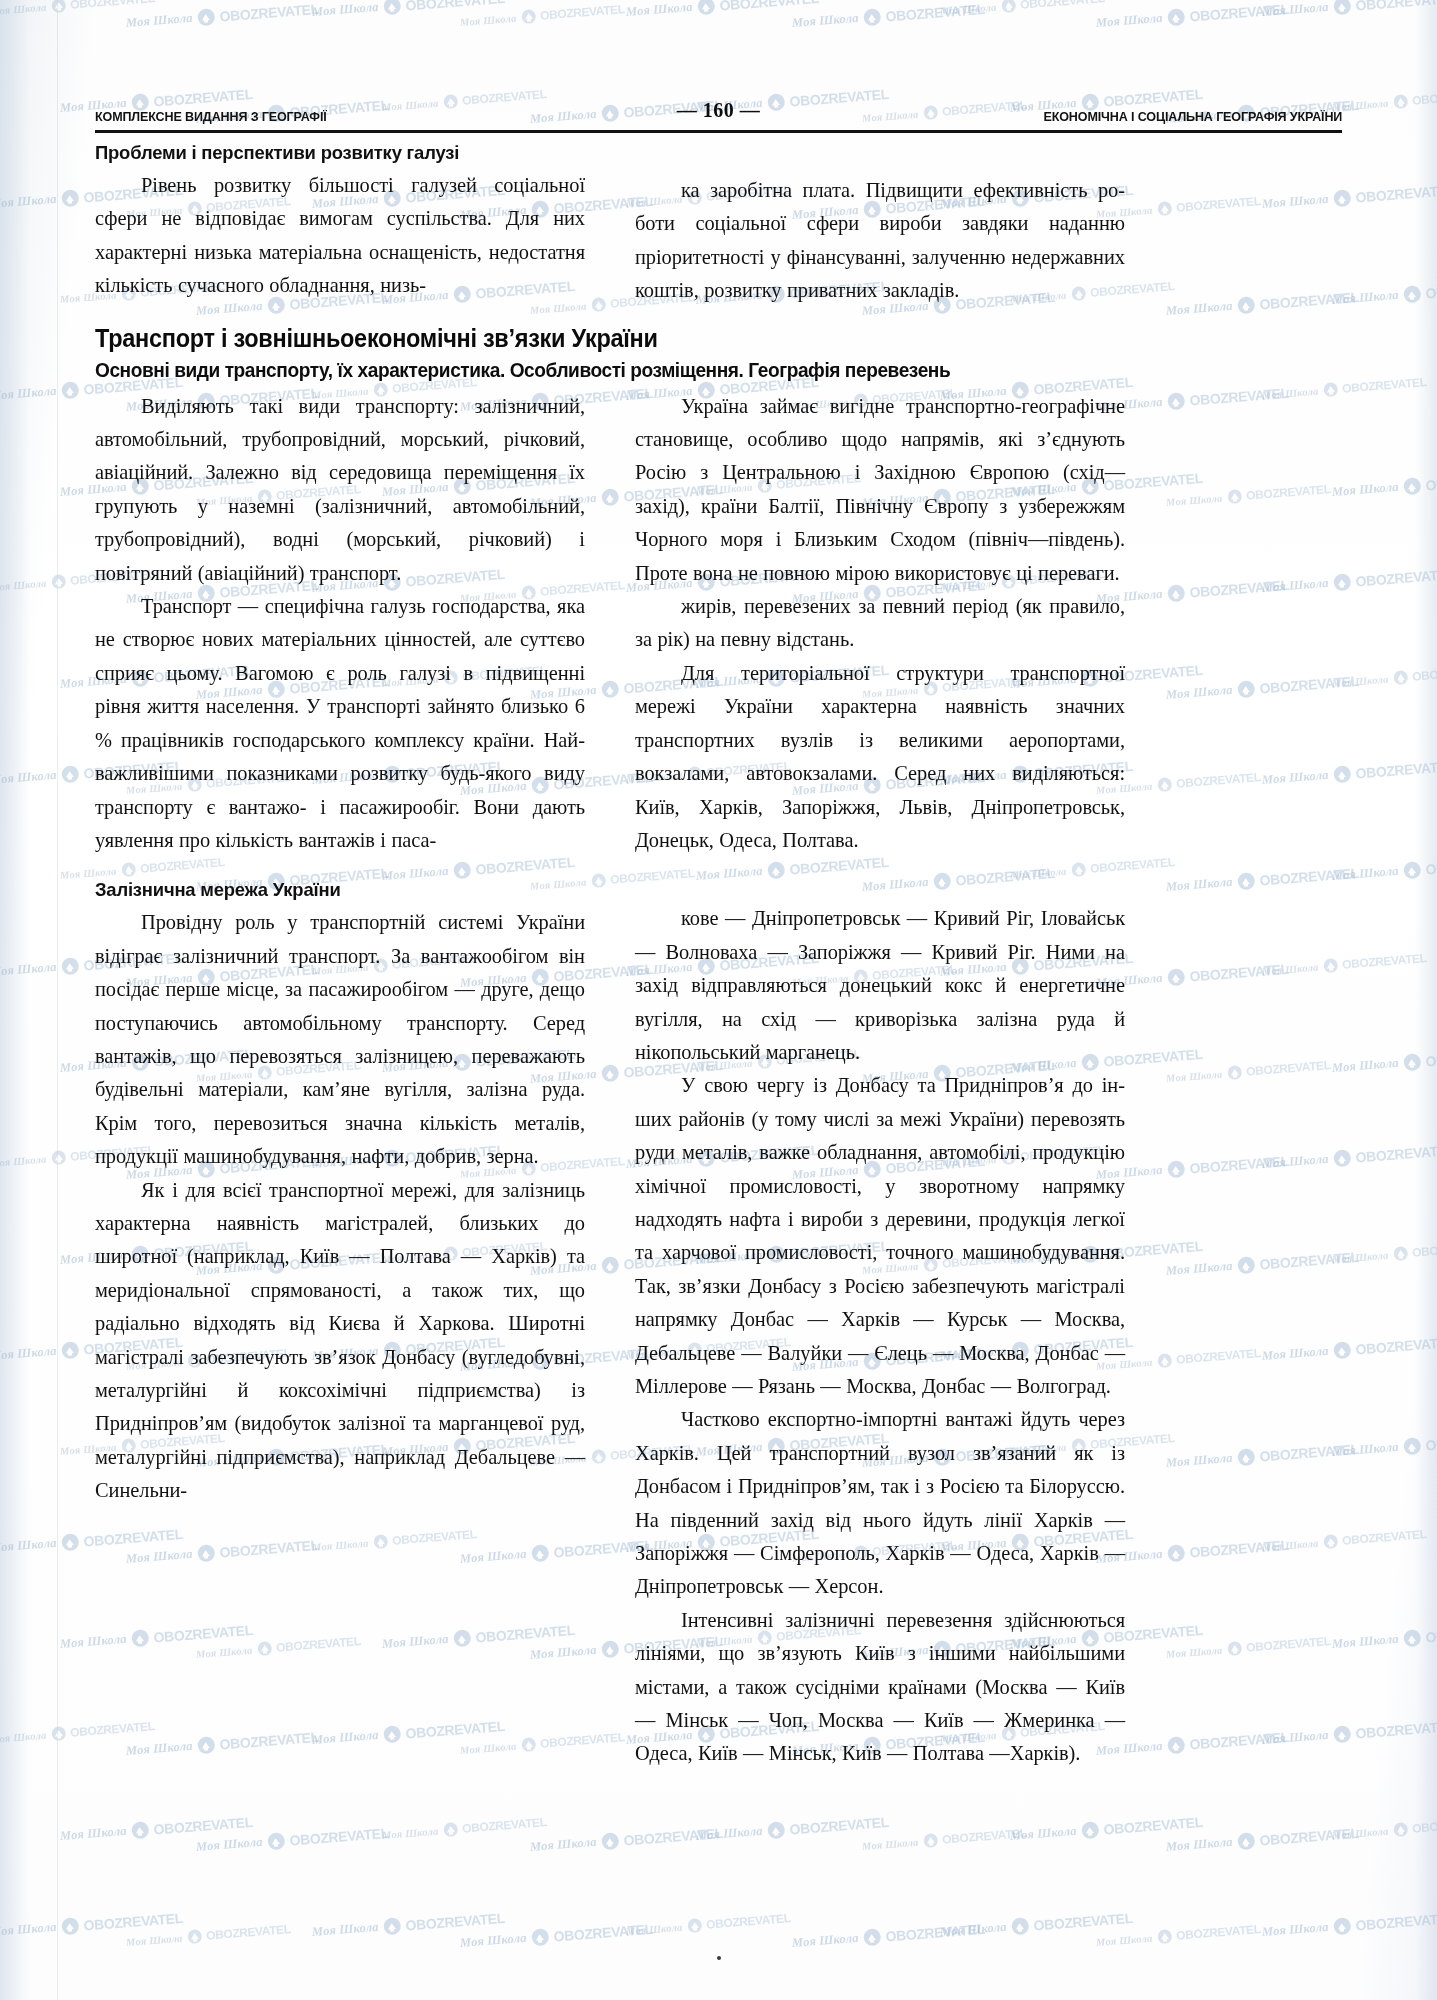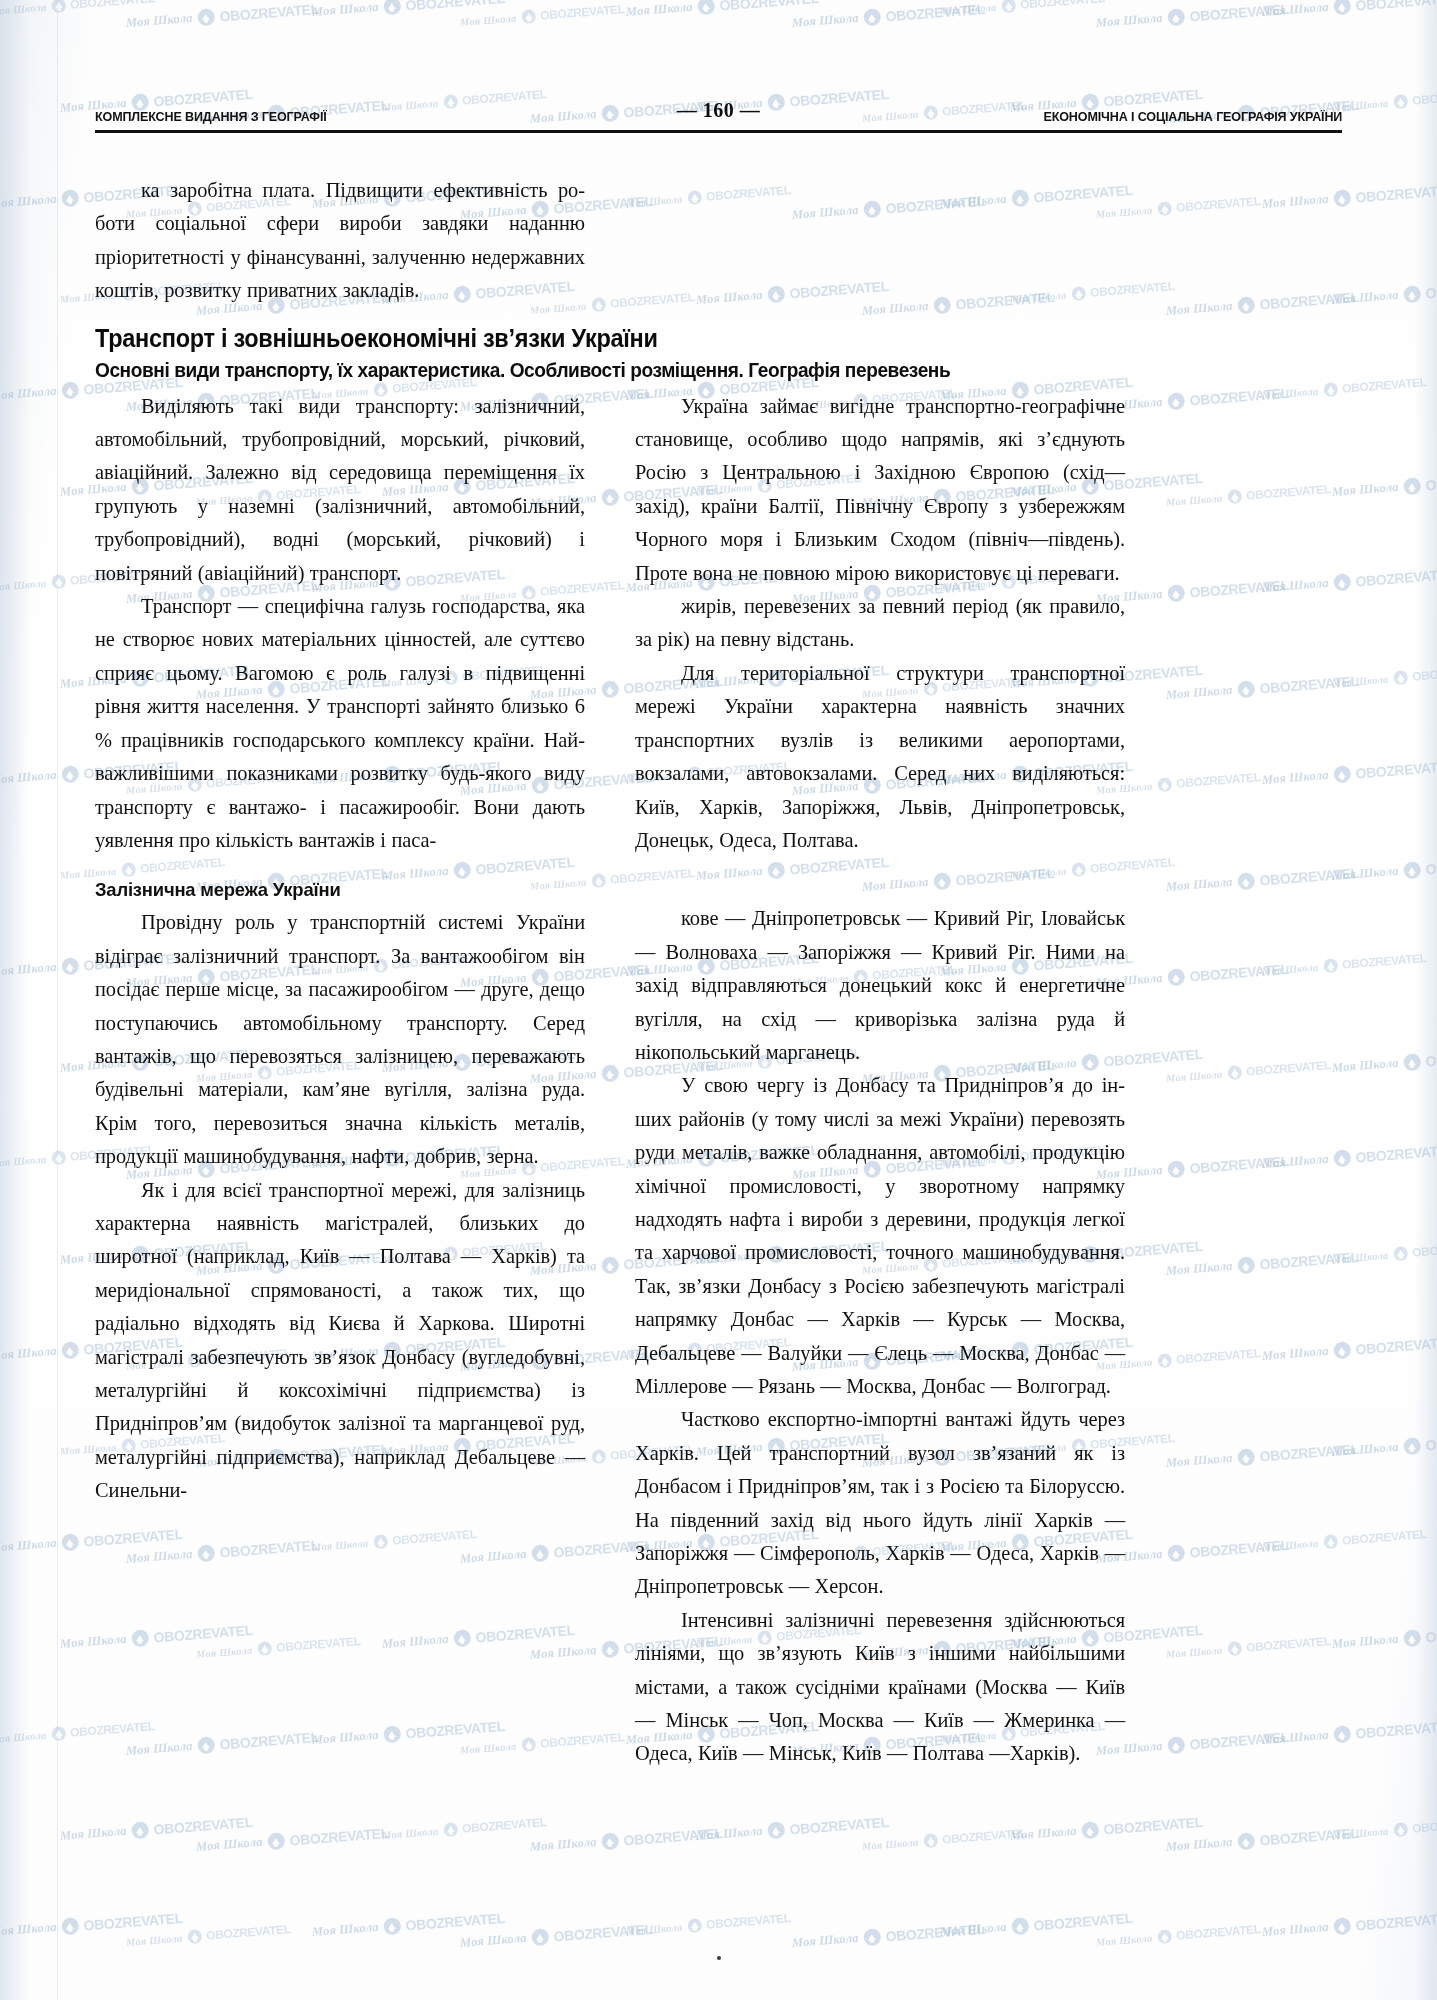--- a/index.html
+++ b/index.html
@@ -1191,20 +1191,24 @@
   <div class="head-text">КОМПЛЕКСНЕ ВИДАННЯ З ГЕОГРАФІЇ</div>
   <div id="page-number">— 160 —</div>
   <div class="head-text right">ЕКОНОМІЧНА І СОЦІАЛЬНА ГЕОГРАФІЯ УКРАЇНИ</div>
 </div>
 <div id="head-rule"></div>
 
 <div id="content">
 
   <div class="cols">
     <div class="col">
+      <div class="title-section">Проблеми і перспективи розвитку галузі</div>
+      <p class="body">Рівень розвитку більшості галузей соціаль­ної сфери не відповідає вимогам суспільства. Для них характерні низька матеріальна оснащеність, недостатня кількість сучасного обладнання, низь-</p>
+    </div>
+    <div class="col">
       <div style="height:34px"></div>
       <p class="body">ка заробітна плата. Підвищити ефективність ро­боти соціальної сфери вироби завдяки наданню пріоритетності у фінансуванні, залученню недер­жавних коштів, розвитку приватних закладів.</p>
     </div>
   </div>
 
   <div class="title-major">Транспорт і зовнішньоекономічні зв’язки України</div>
   <div class="title-sub">Основні види транспорту, їх характеристика. Особливості розміщення. Географія перевезень</div>
 
   <div class="cols">
     <div class="col">

